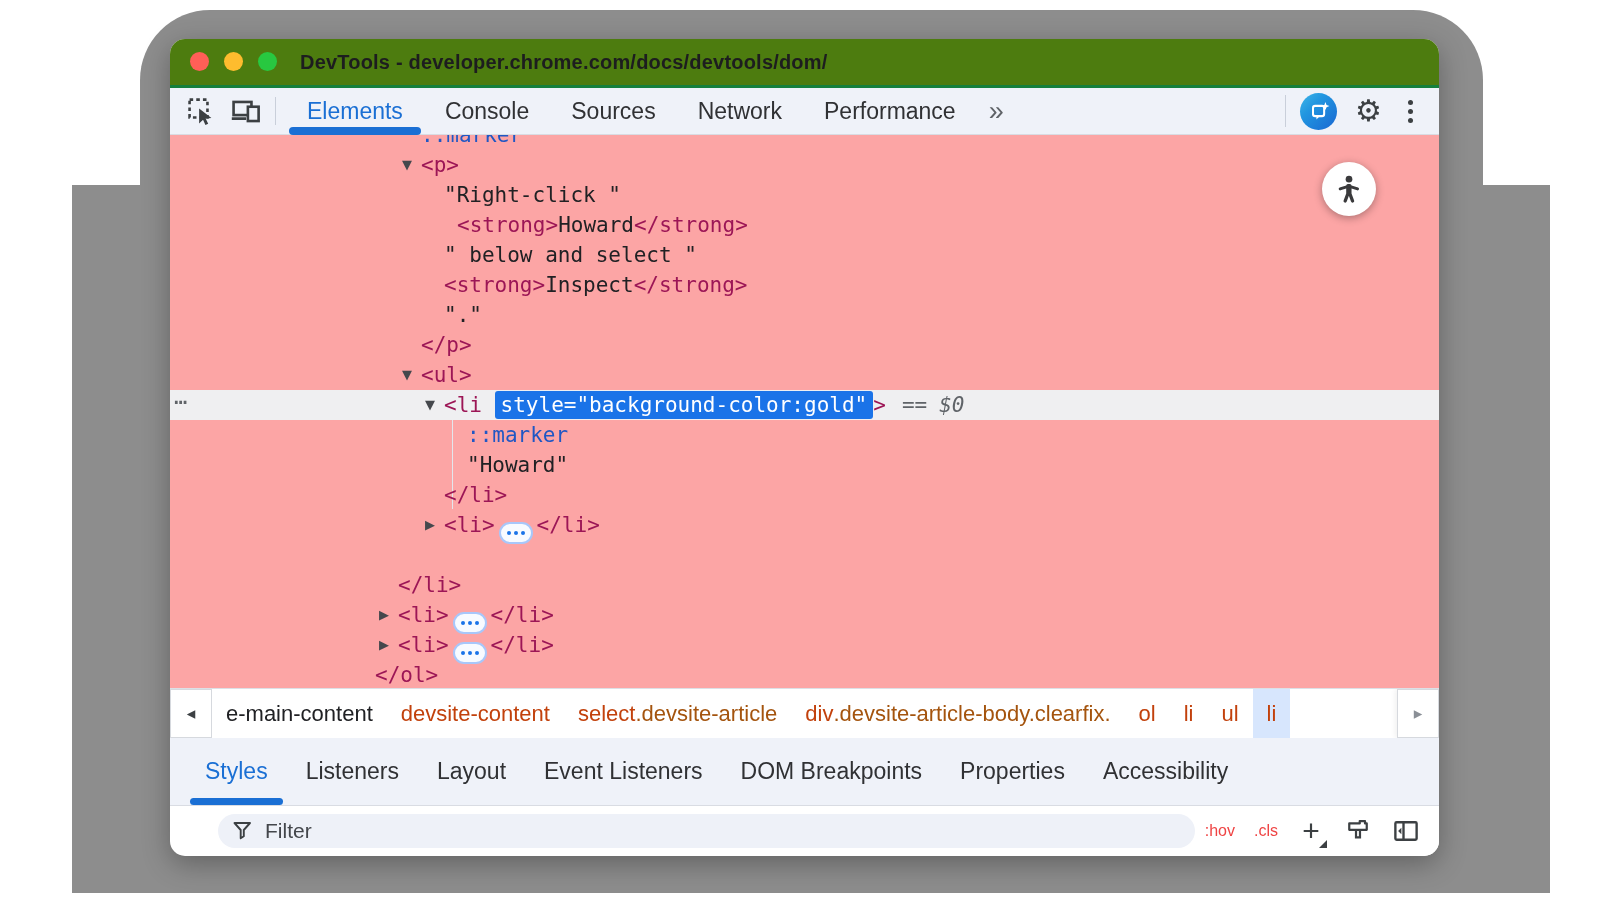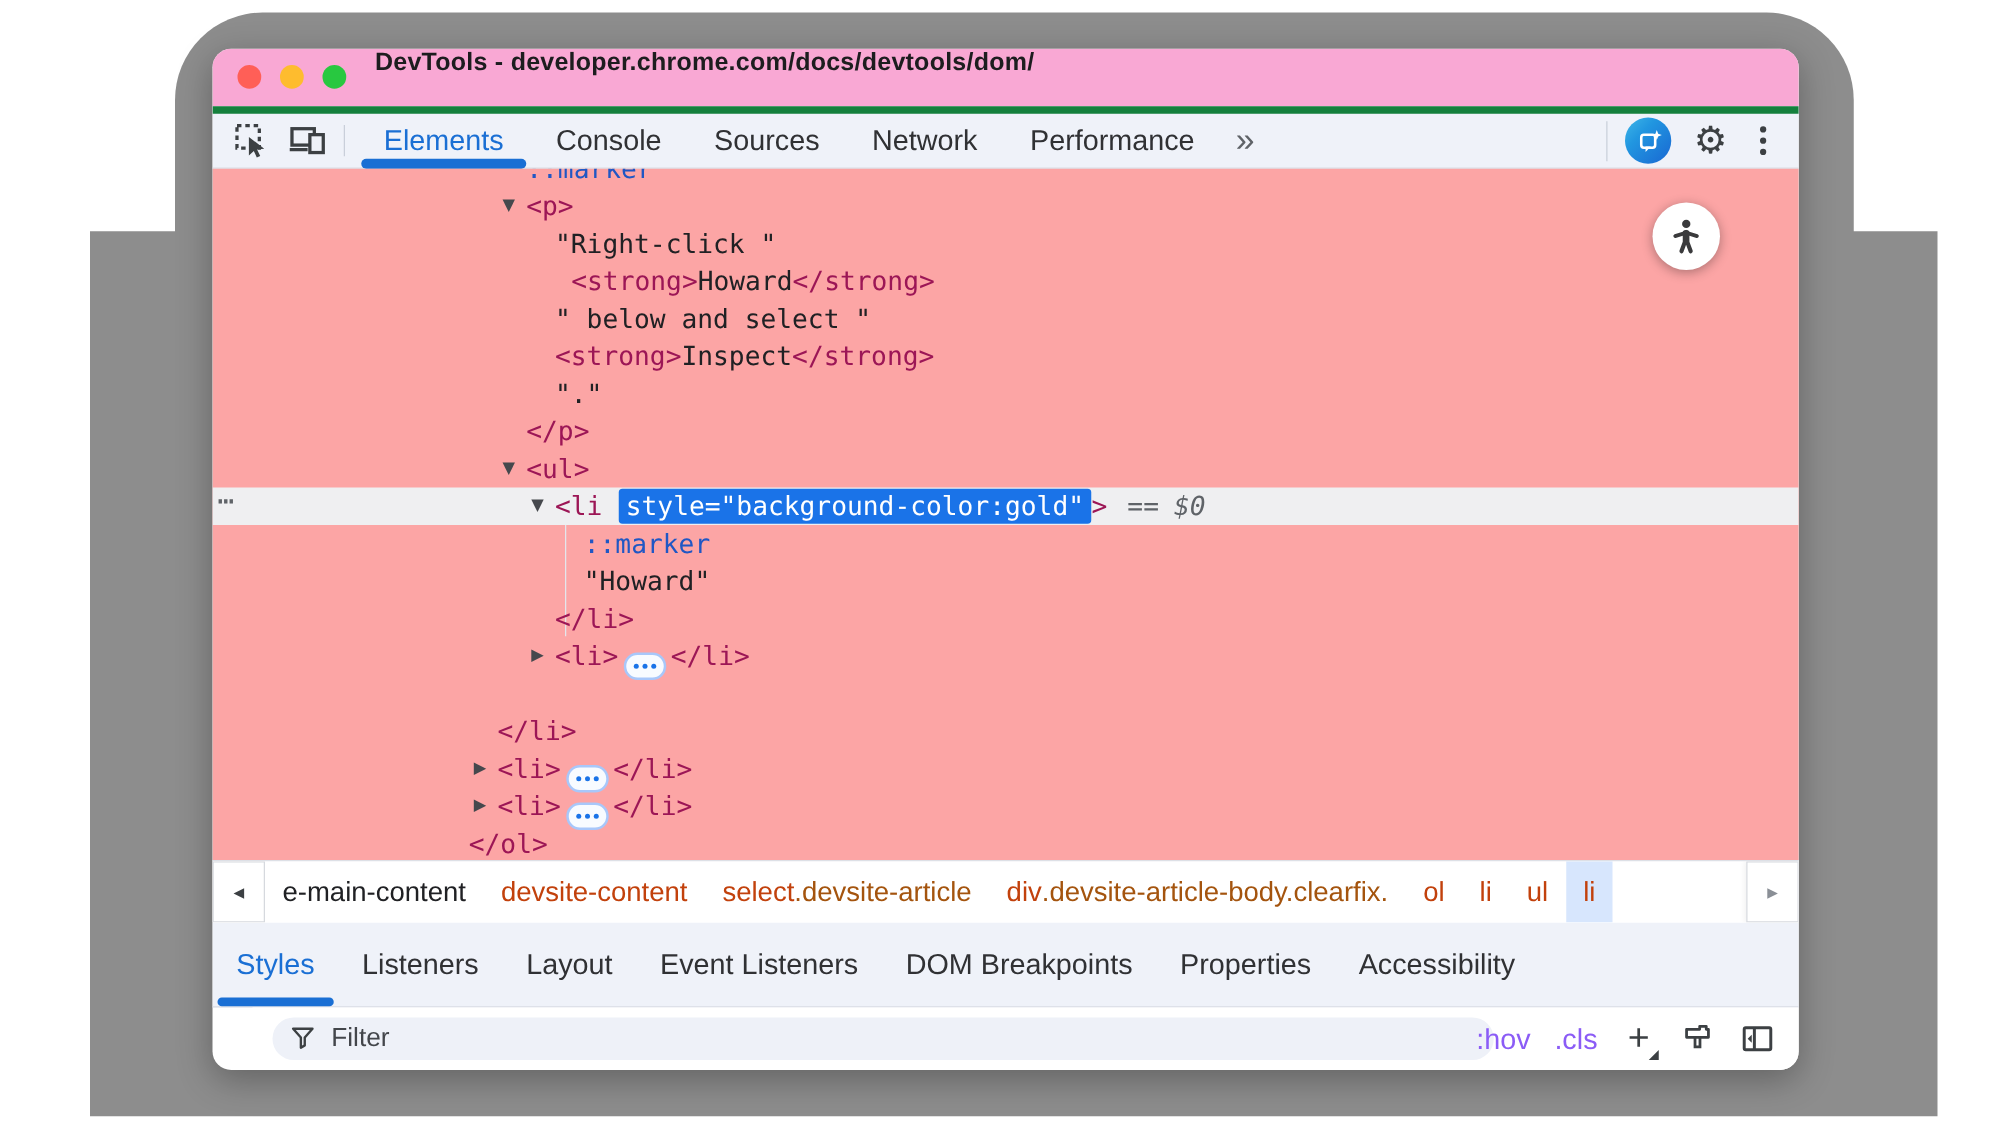--- a/index.html
+++ b/index.html
@@ -11,27 +11,27 @@
                      background:#8d8d8d; border-radius:70px 70px 0 0; }
   .backdrop-bottom { position:absolute; left:72px; top:185px; width:1478px; height:708px;
                      background:#8d8d8d; }
 
   
   .window { position:absolute; left:170px; top:39px; width:1269px; height:817px;
             background:#fff; border-radius:15px; overflow:hidden;
             box-shadow:0 8px 28px rgba(0,0,0,.30); display:flex; flex-direction:column; }
 
   
-  .titlebar { height:46px; background:#f9a8d4; display:flex; align-items:flex-start; position:relative; flex:none; }
+  .titlebar { height:46px; background:#4d7c0f; display:flex; align-items:center; position:relative; flex:none; }
   .traffic { position:absolute; left:20px; top:13px; display:flex; gap:15px; }
   .traffic span { width:19px; height:19px; border-radius:50%; display:block; }
   .win-title { margin-left:130px; font-size:20px; font-weight:700; color:#1d1d1f; letter-spacing:.2px; }
 
   
-  .toolbar { height:50px; background:#eff2f9; border-top:6px solid #15803d; border-bottom:1px solid #d9dce3;
+  .toolbar { height:50px; background:#eff2f9; border-top:3px solid #15803d; border-bottom:1px solid #d9dce3;
              display:flex; align-items:stretch; position:relative; flex:none; }
   .tb-icon { width:32px; display:flex; align-items:center; justify-content:center; margin-left:12px; cursor:pointer; }
   .tb-icon:first-child { margin-left:15px; }
   .tb-divider { width:1px; background:#c9cfda; margin:9px 10px 9px 14px; }
   .tabs { display:flex; align-items:stretch; }
   .tab { display:flex; align-items:center; padding:0 21px; font-size:23px; color:#303134;
          position:relative; cursor:pointer; white-space:nowrap; }
   .tab.active { color:#1a6fd4; }
   .tab.active::after { content:""; position:absolute; left:3px; right:3px; bottom:-1px; height:8px;
                        border-radius:5px; background:#1a6fd4; }
@@ -78,34 +78,34 @@
                         border-left:1px solid #d6d9de; box-shadow:-2px 0 5px rgba(0,0,0,.06); }
   .crumbs { display:flex; align-items:center; font-size:22px; white-space:nowrap; }
   .crumb { padding:0 14px; cursor:pointer; height:100%; display:flex; align-items:center; }
   .crumb.selected { background:#d7e6fd; }
   .ck-plain { color:#202124; }
   .ck-tag   { color:#c2410c; }
   .ck-cls   { color:#a4540e; }
 
   
   .paneltabs { height:68px; background:#eff2f9; border-bottom:1px solid #d9dce3; display:flex;
-               align-items:stretch; flex:none; padding-left:0; }
+               align-items:stretch; flex:none; padding-left:16px; }
   .ptab { display:flex; align-items:center; padding:0 19px; font-size:23px; color:#303134;
           position:relative; cursor:pointer; white-space:nowrap; }
   .ptab.active { color:#1a6fd4; }
   .ptab.active::after { content:""; position:absolute; left:4px; right:4px; bottom:0; height:7px;
                         border-radius:5px; background:#1a6fd4; }
 
   
   .filterbar { height:50px; background:#fff; display:flex; align-items:center; flex:none; position:relative;margin-left:32px; }
   .filter-pill { position:absolute; left:16px; top:8px; width:977px; height:34px; border-radius:17px;
                  background:#eef1f8; display:flex; align-items:center; padding-left:13px; cursor:text; }
   .filter-pill .ph { font-size:21px; color:#43464b; margin-left:10px; }
   .fb-right { position:absolute; right:18px; top:0; height:50px; display:flex; align-items:center; gap:19px; }
-  .fb-toggle { font-size:23px; color:#8b5cf6; cursor:pointer; }
+  .fb-toggle { font-size:16px; color:#ef4444; cursor:pointer; }
   .pluswrap { position:relative; cursor:pointer; width:28px; text-align:center; }
   .plus { font-size:30px; color:#3c4043; line-height:26px; font-weight:400; }
   .plus-caret { position:absolute; right:-2px; bottom:-3px; width:0; height:0;
                 border-left:8px solid transparent; border-bottom:8px solid #3c4043; }
   .fb-icon { cursor:pointer; display:flex; align-items:center; }
 </style>
 </head>
 <body>
 
 <div class="backdrop-top"></div>

